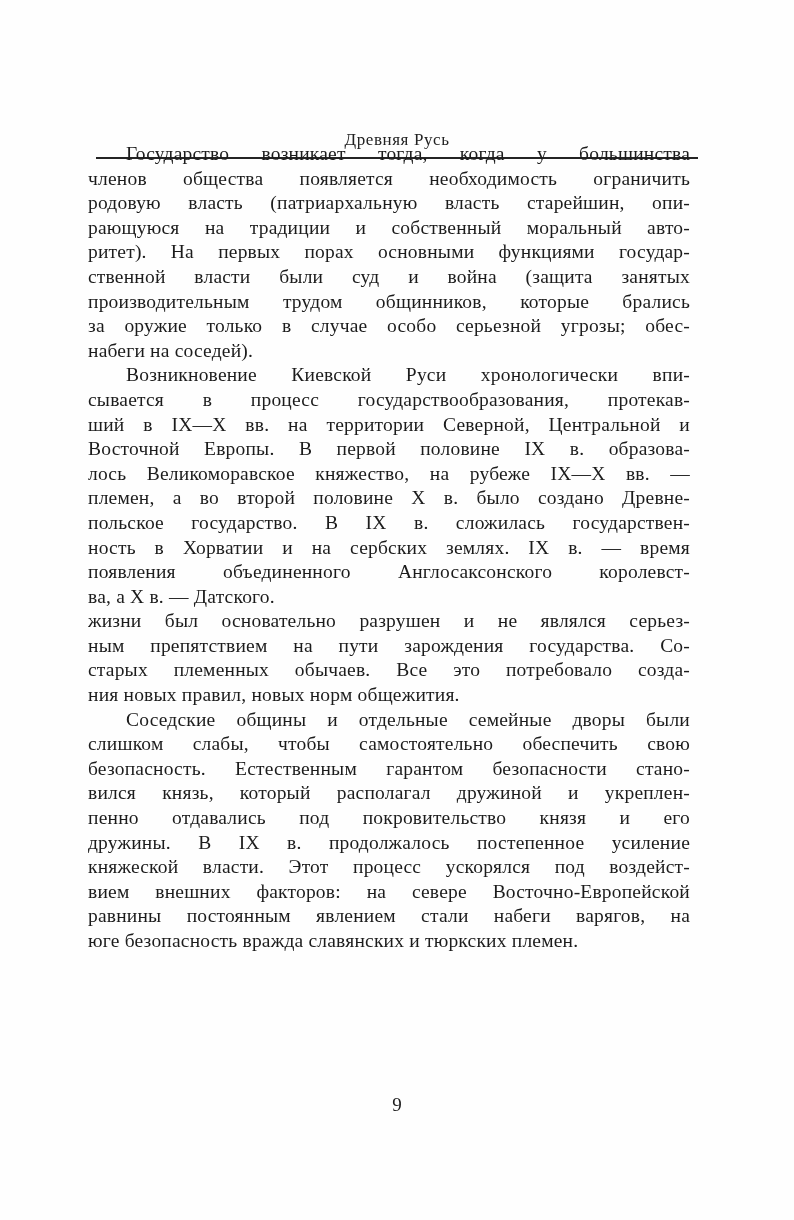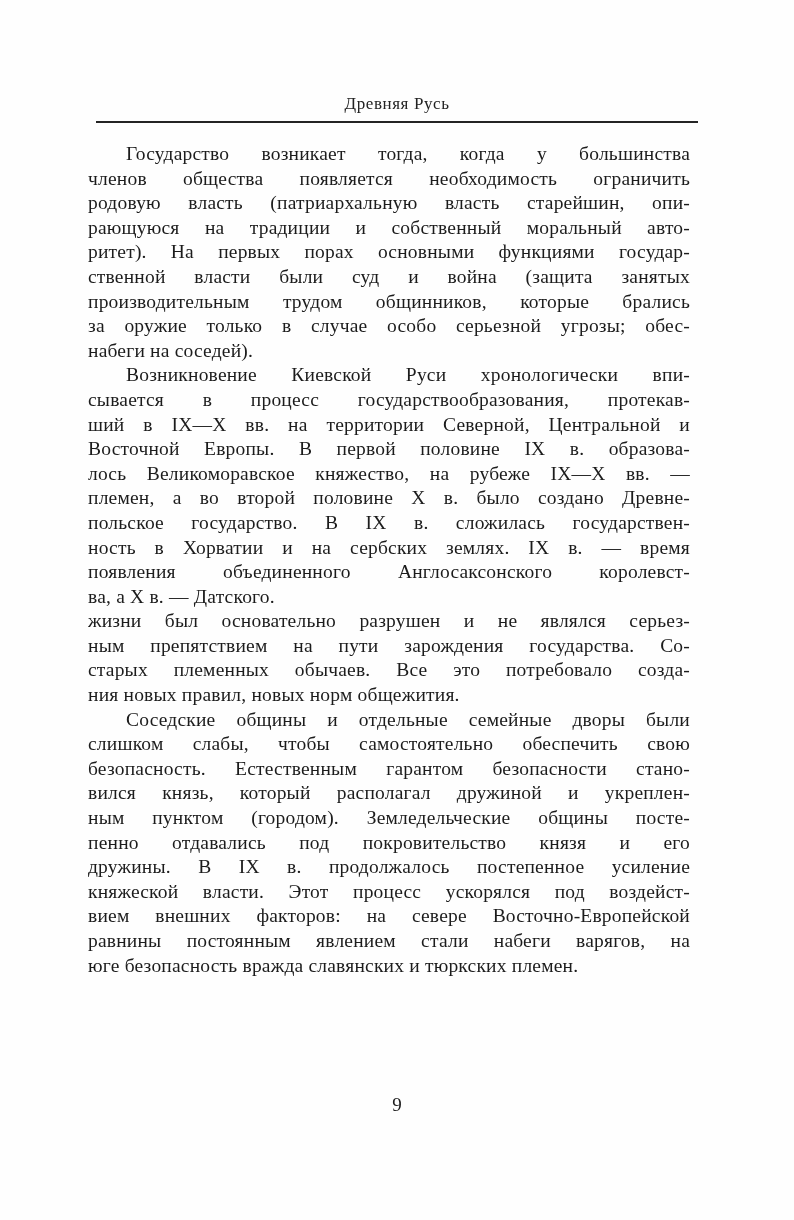--- a/index.html
+++ b/index.html
@@ -20,20 +20,21 @@
     position: absolute;
     top: 94px;
     left: 96px;
     width: 602px;
     text-align: center;
   }
   .chapter-title {
     font-size: 17px;
     letter-spacing: 0.6px;
     color: #222;
+    margin-top: 36px;
   }
   .header-rule {
     margin-top: 7px;
     border-top: 2px solid #242424;
     height: 0;
   }
   .text-block {
     position: absolute;
     top: 142px;
     left: 88px;
@@ -105,21 +106,20 @@
         <div class="line">жизни был основательно разрушен и не являлся серьез-</div>
         <div class="line">ным препятствием на пути зарождения государства. Со-</div>
         <div class="line">старых племенных обычаев. Все это потребовало созда-</div>
         <div class="line last">ния новых правил, новых норм общежития.</div>
       </div>
     <div class="para indent">
         <div class="line first">Соседские общины и отдельные семейные дворы были</div>
         <div class="line">слишком слабы, чтобы самостоятельно обеспечить свою</div>
         <div class="line">безопасность. Естественным гарантом безопасности стано-</div>
         <div class="line">вился князь, который располагал дружиной и укреплен-</div>
-        <div class="line">ным пунктом (городом). Земледельческие общины посте-</div>
         <div class="line">пенно отдавались под покровительство князя и его</div>
         <div class="line">дружины. В IX в. продолжалось постепенное усиление</div>
         <div class="line">княжеской власти. Этот процесс ускорялся под воздейст-</div>
         <div class="line">вием внешних факторов: на севере Восточно-Европейской</div>
         <div class="line">равнины постоянным явлением стали набеги варягов, на</div>
         <div class="line last">юге безопасность вражда славянских и тюркских племен.</div>
       </div>
   </div>
 
   <div class="page-number">9</div>

